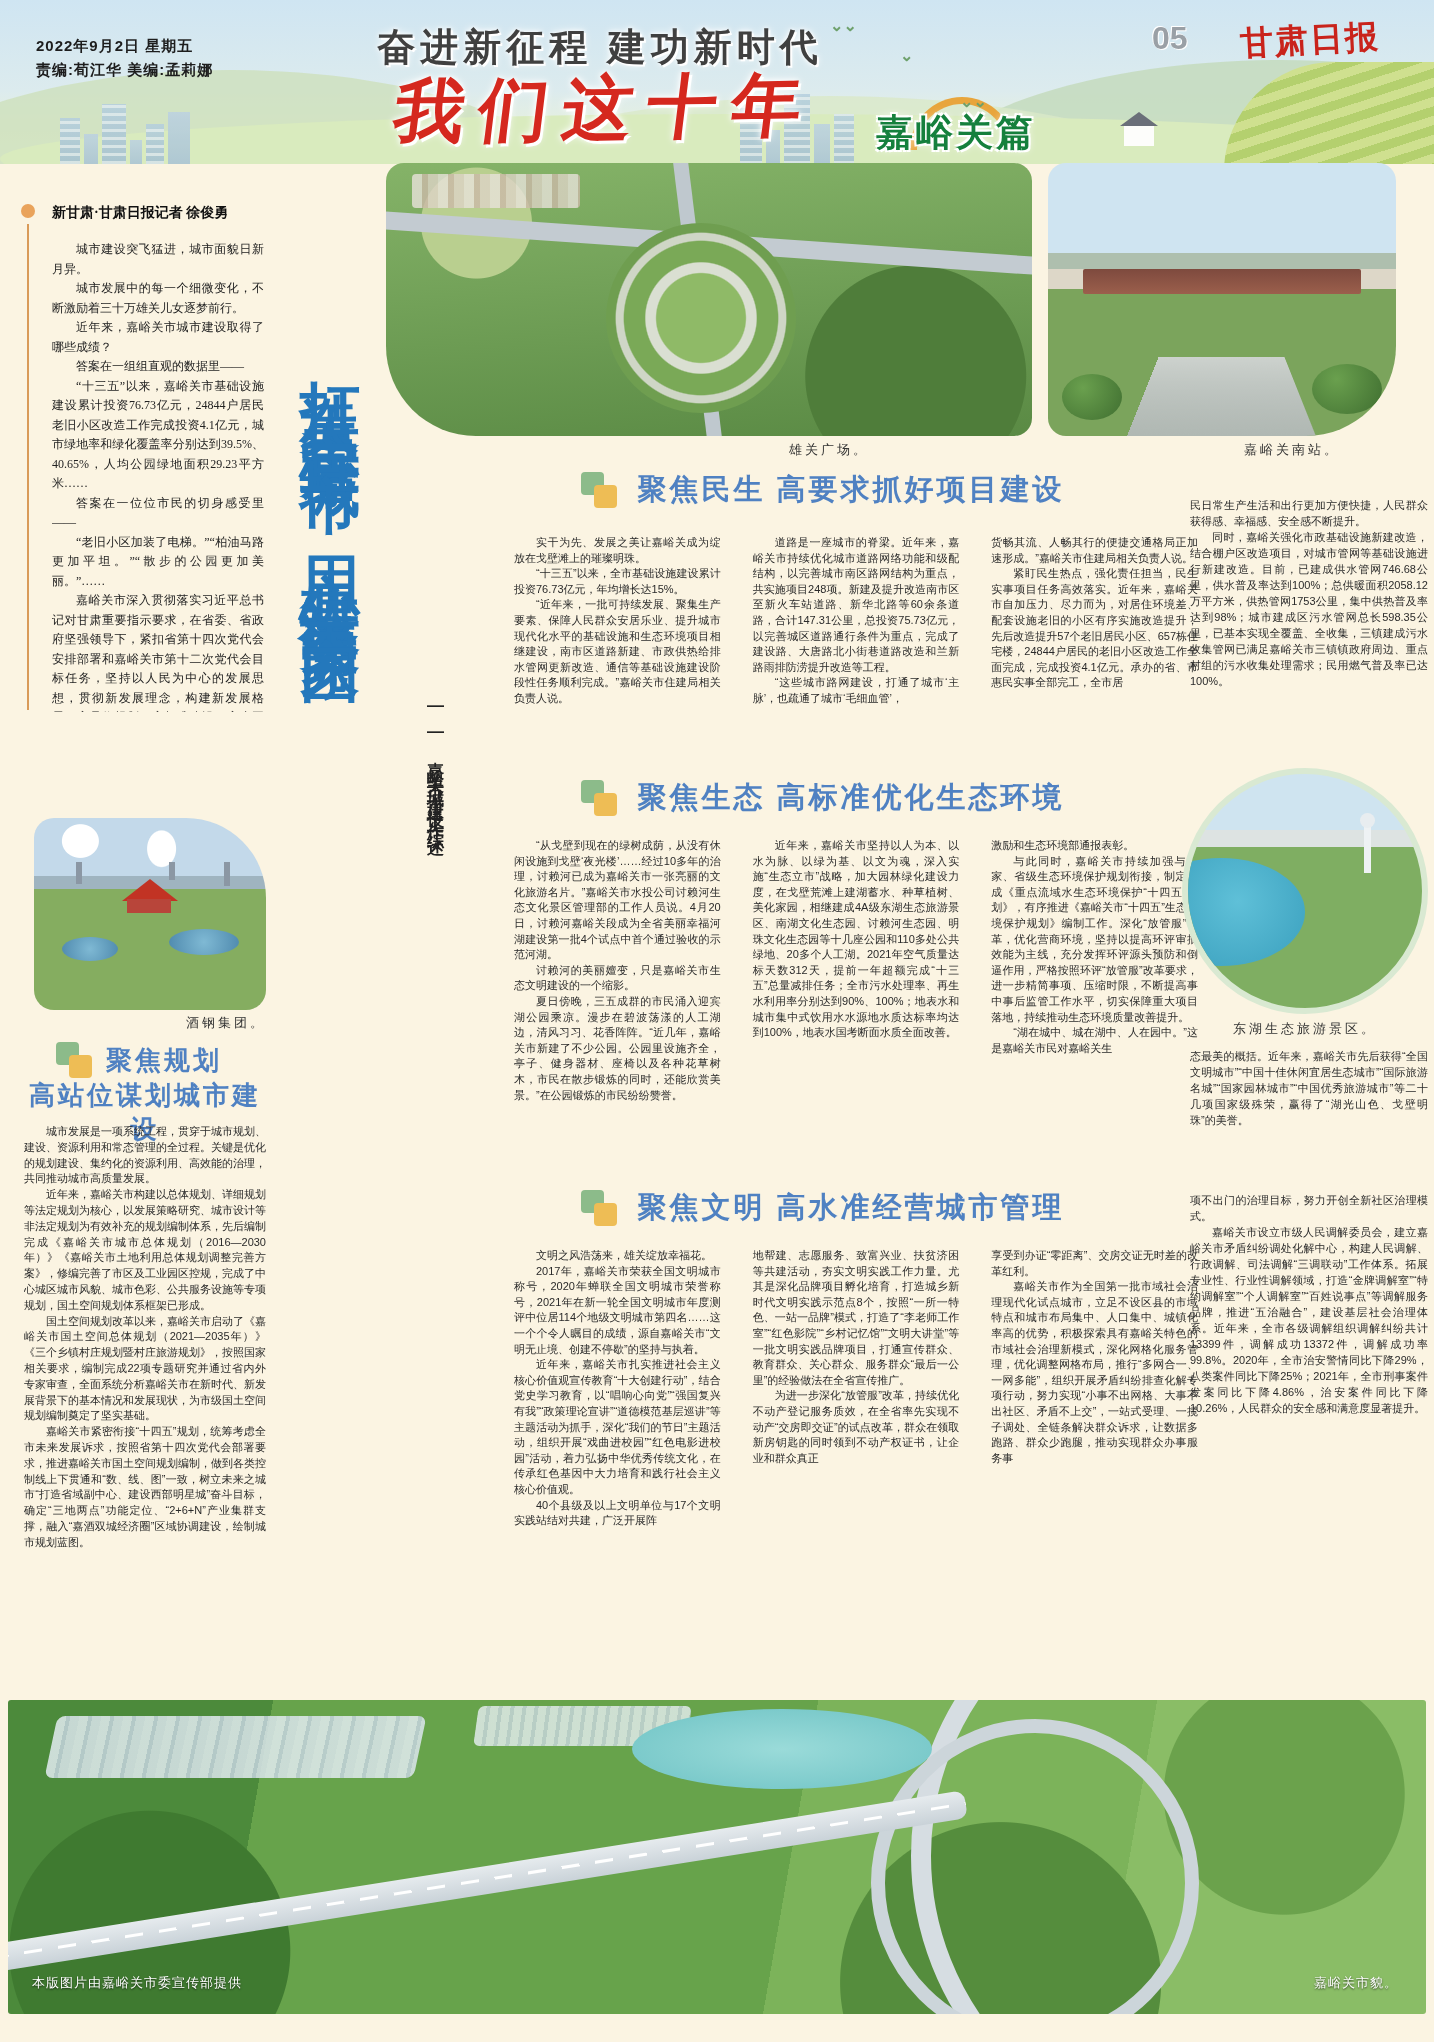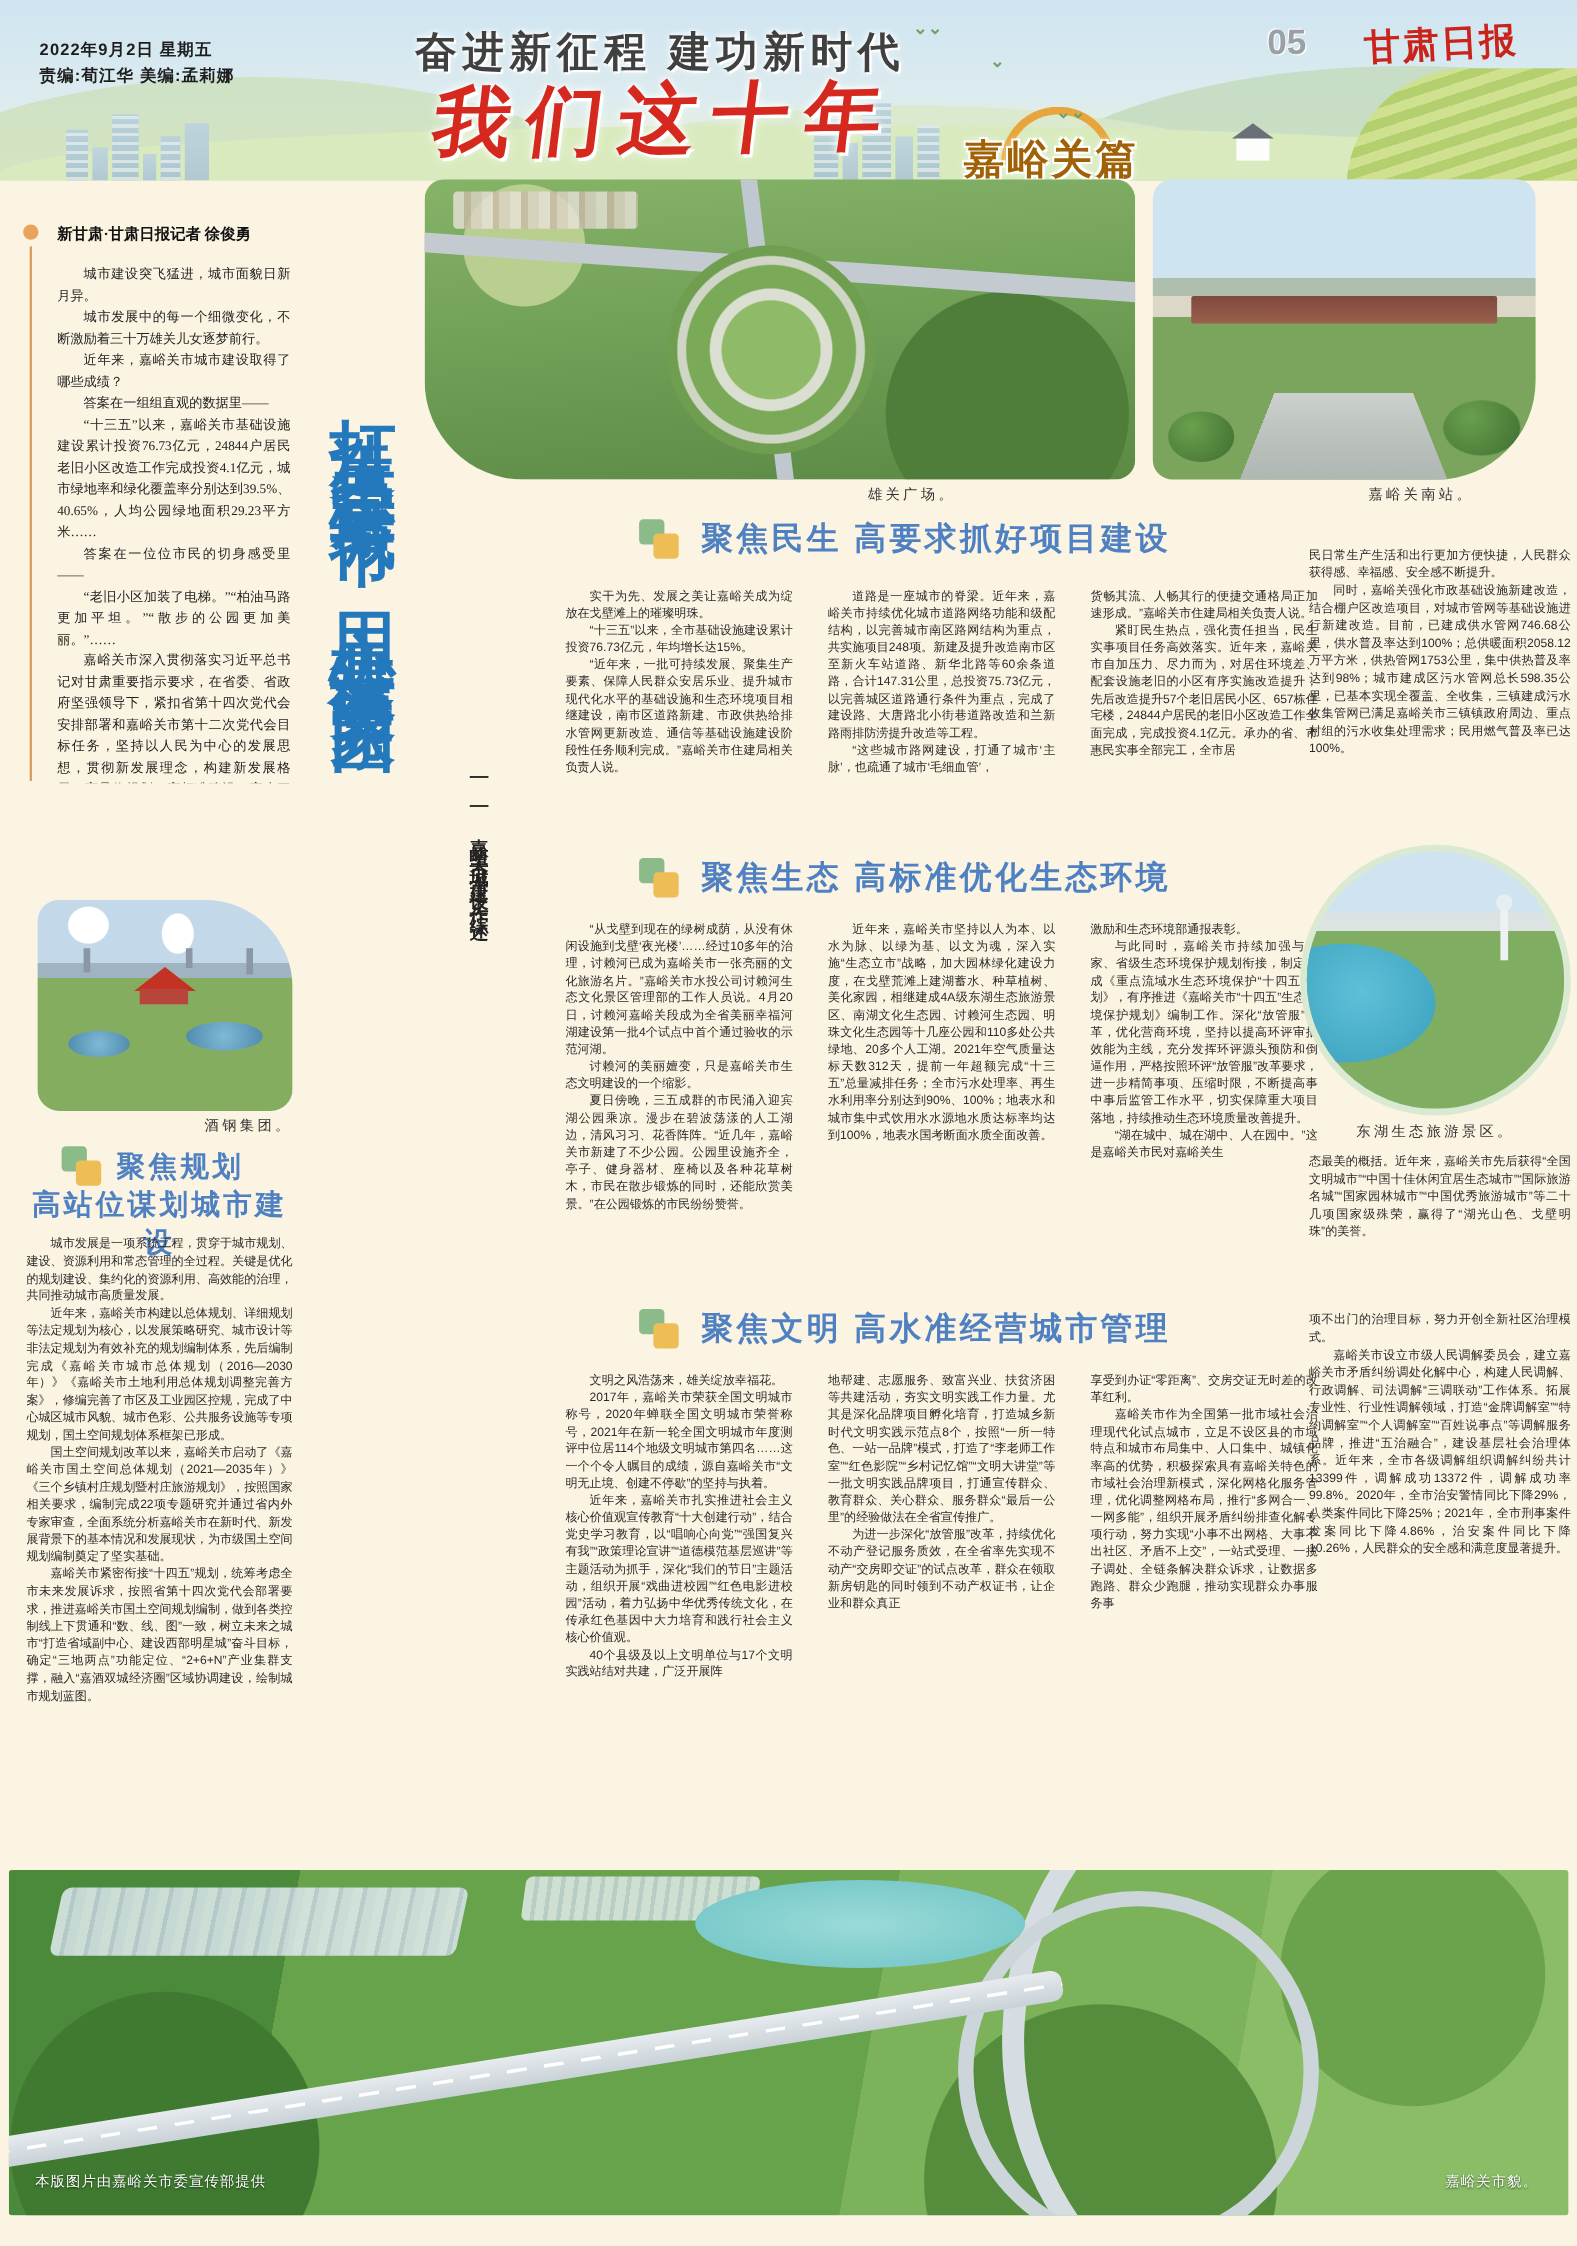--- a/index.html
+++ b/index.html
@@ -26,21 +26,21 @@
   .arch{position:absolute;right:420px;bottom:14px;width:90px;height:46px;border:7px solid #e8a53c;
         border-bottom:none;border-radius:90px 90px 0 0;}
   .bird{position:absolute;color:#6da06b;font-weight:bold;}
 
   .dateline{left:36px;top:34px;font-size:15px;font-weight:bold;color:#1d1d1d;line-height:24px;letter-spacing:1px;}
   .slogan{left:250px;top:22px;width:700px;text-align:center;font-size:38px;font-weight:900;color:#404040;
           letter-spacing:5px;text-shadow:0 0 4px #fff,0 0 8px #fff,2px 2px 0 #fff;}
   .bigtitle{left:395px;top:62px;font-size:70px;font-weight:900;color:#d5281e;letter-spacing:14px;
             font-family:"Liberation Serif",serif;transform:skewX(-8deg) rotate(-1deg);
             text-shadow:0 0 5px #fff,0 0 10px #fff,3px 3px 0 #fff;}
-  .edition{left:876px;top:120px;font-size:37px;font-weight:900;color:#a16207;letter-spacing:3px;
+  .edition{left:876px;top:108px;font-size:37px;font-weight:900;color:#15803d;letter-spacing:3px;
            text-shadow:-2px -2px 0 #fff,2px -2px 0 #fff,-2px 2px 0 #fff,2px 2px 0 #fff,0 0 8px #fff;}
   .pagenum{left:1152px;top:20px;font-size:32px;font-weight:900;color:#9aa0a6;
            text-shadow:1px 1px 0 #fff,-1px -1px 0 #fff;}
   .masthead{left:1240px;top:18px;font-size:33px;font-weight:900;color:#c9231b;letter-spacing:2px;
             font-family:"Liberation Serif",serif;transform:rotate(-3deg);}
 
   
   .dot{left:21px;top:204px;width:14px;height:14px;border-radius:50%;background:#e9a35b;}
   .rule{left:27px;top:224px;width:2px;height:486px;background:#d99a58;}
   .byline{left:52px;top:204px;width:212px;font-size:14px;font-weight:bold;color:#111;

